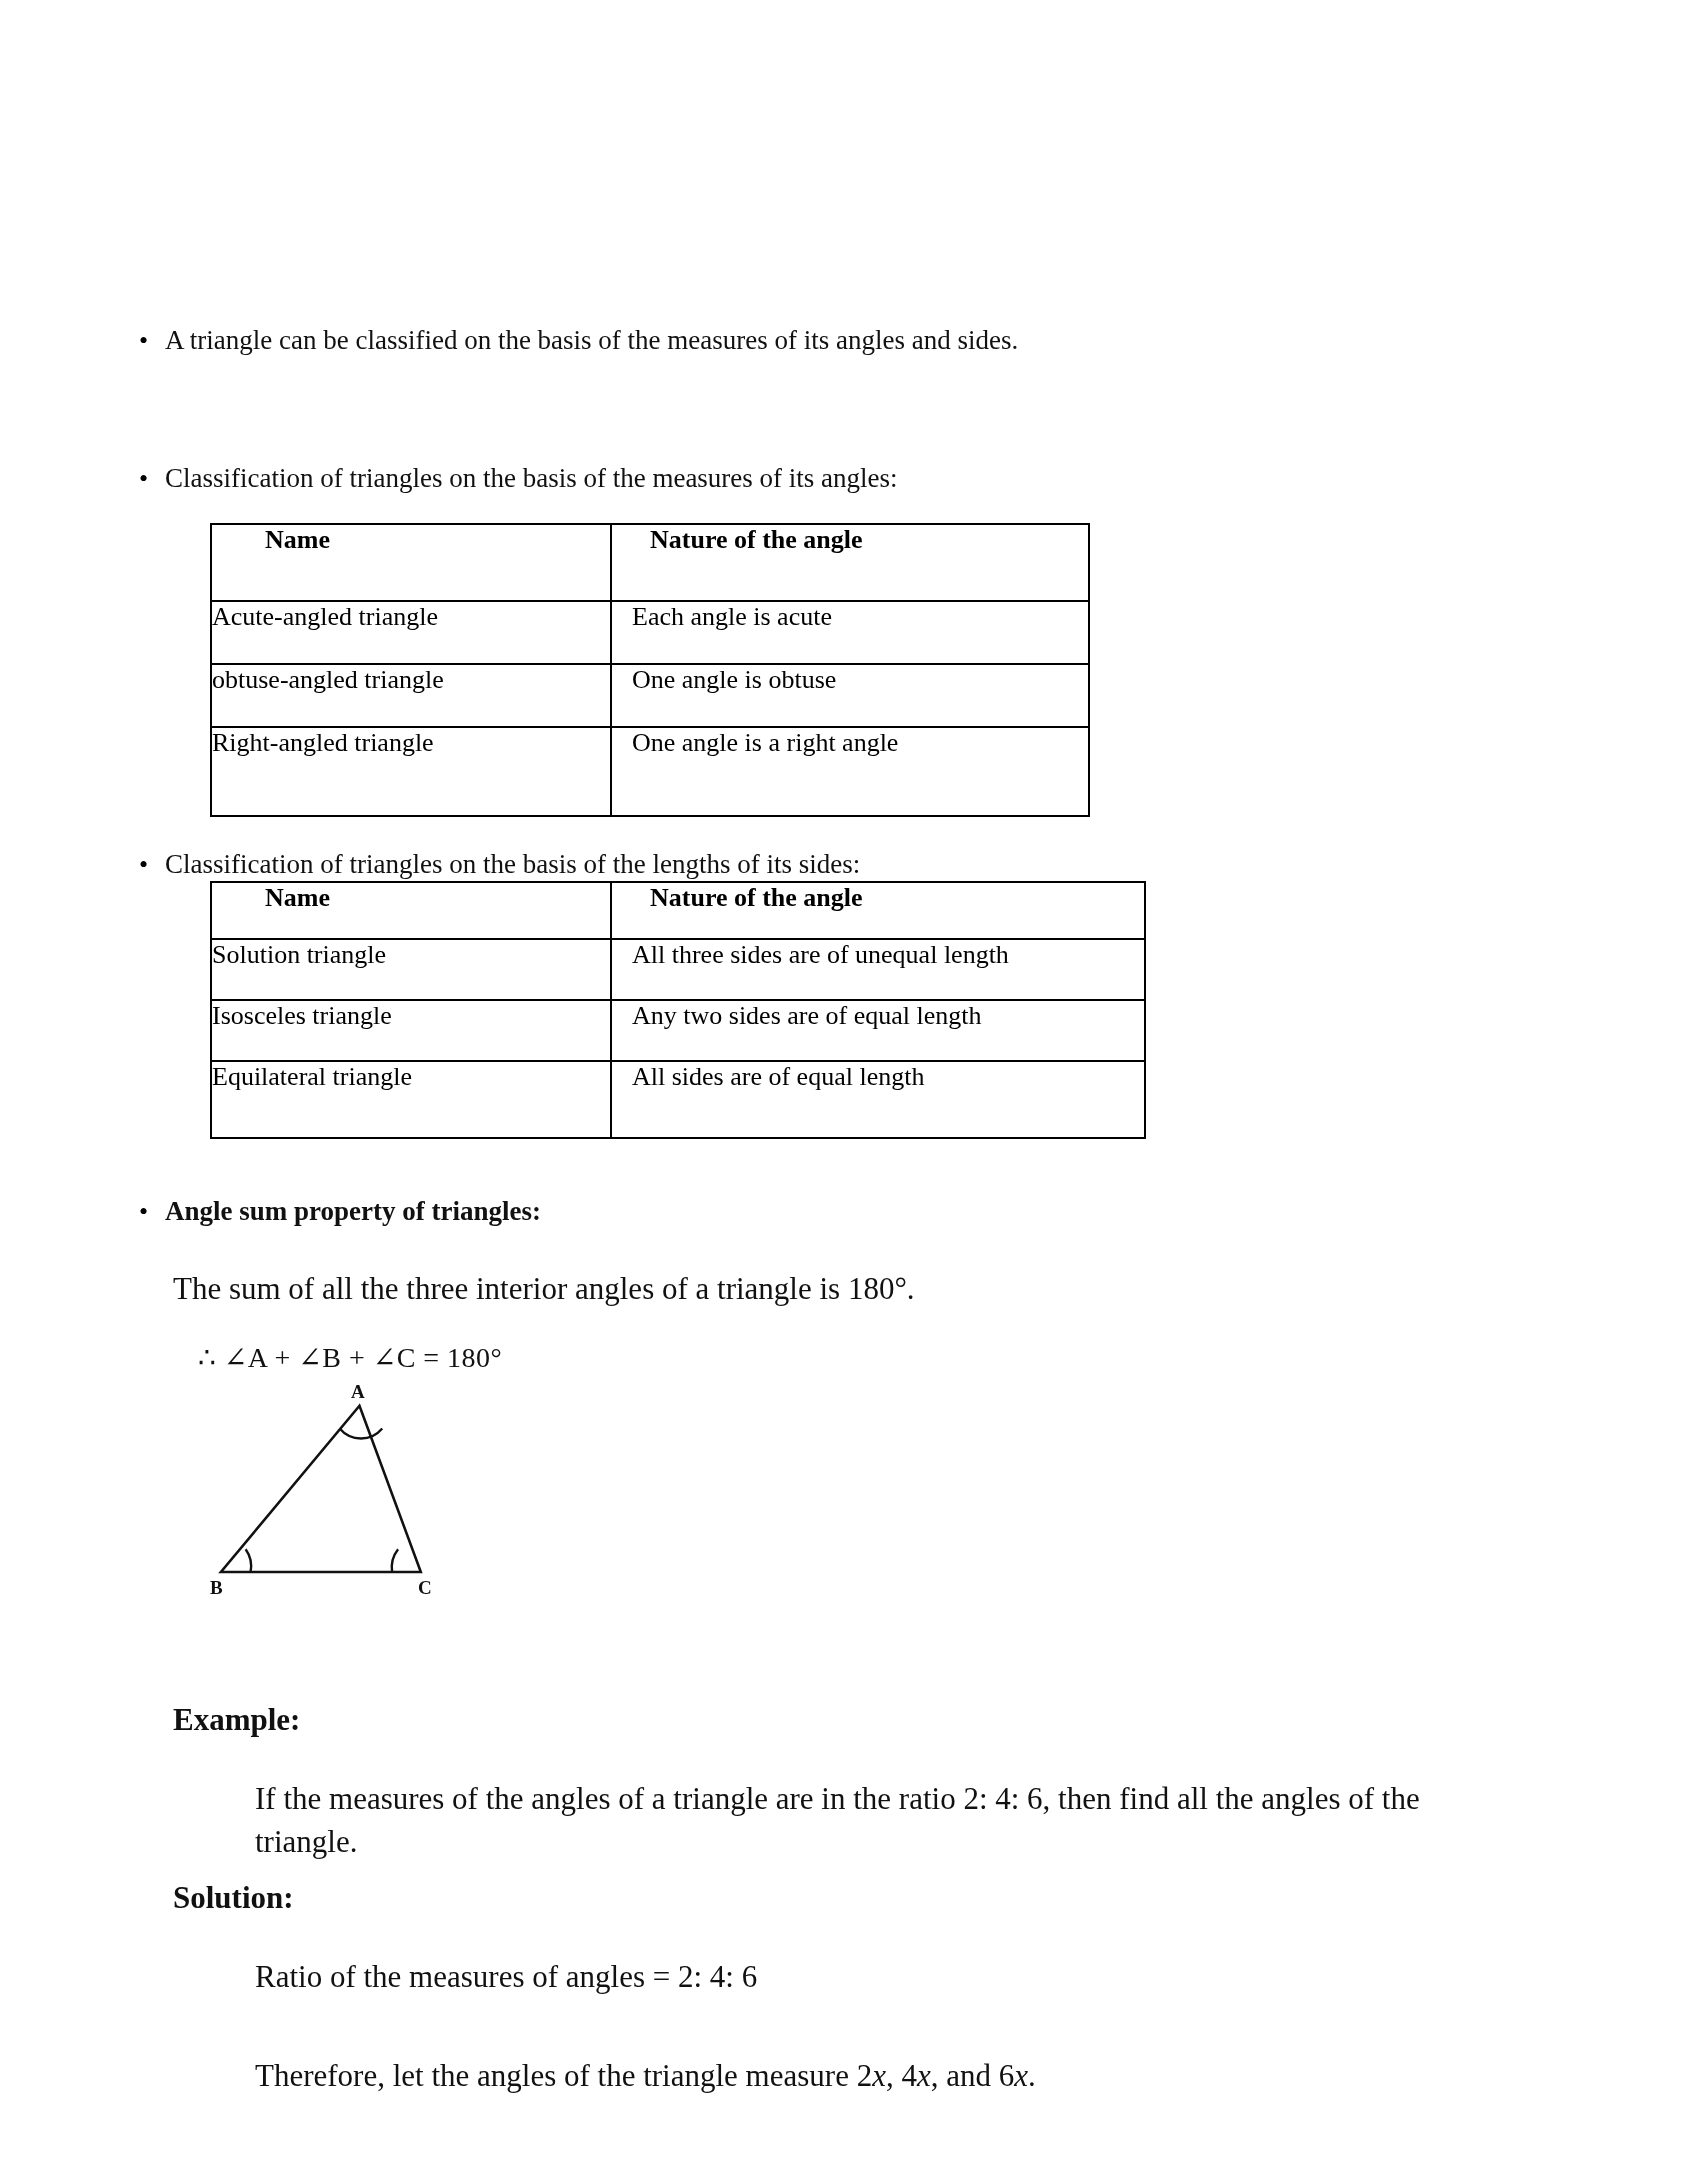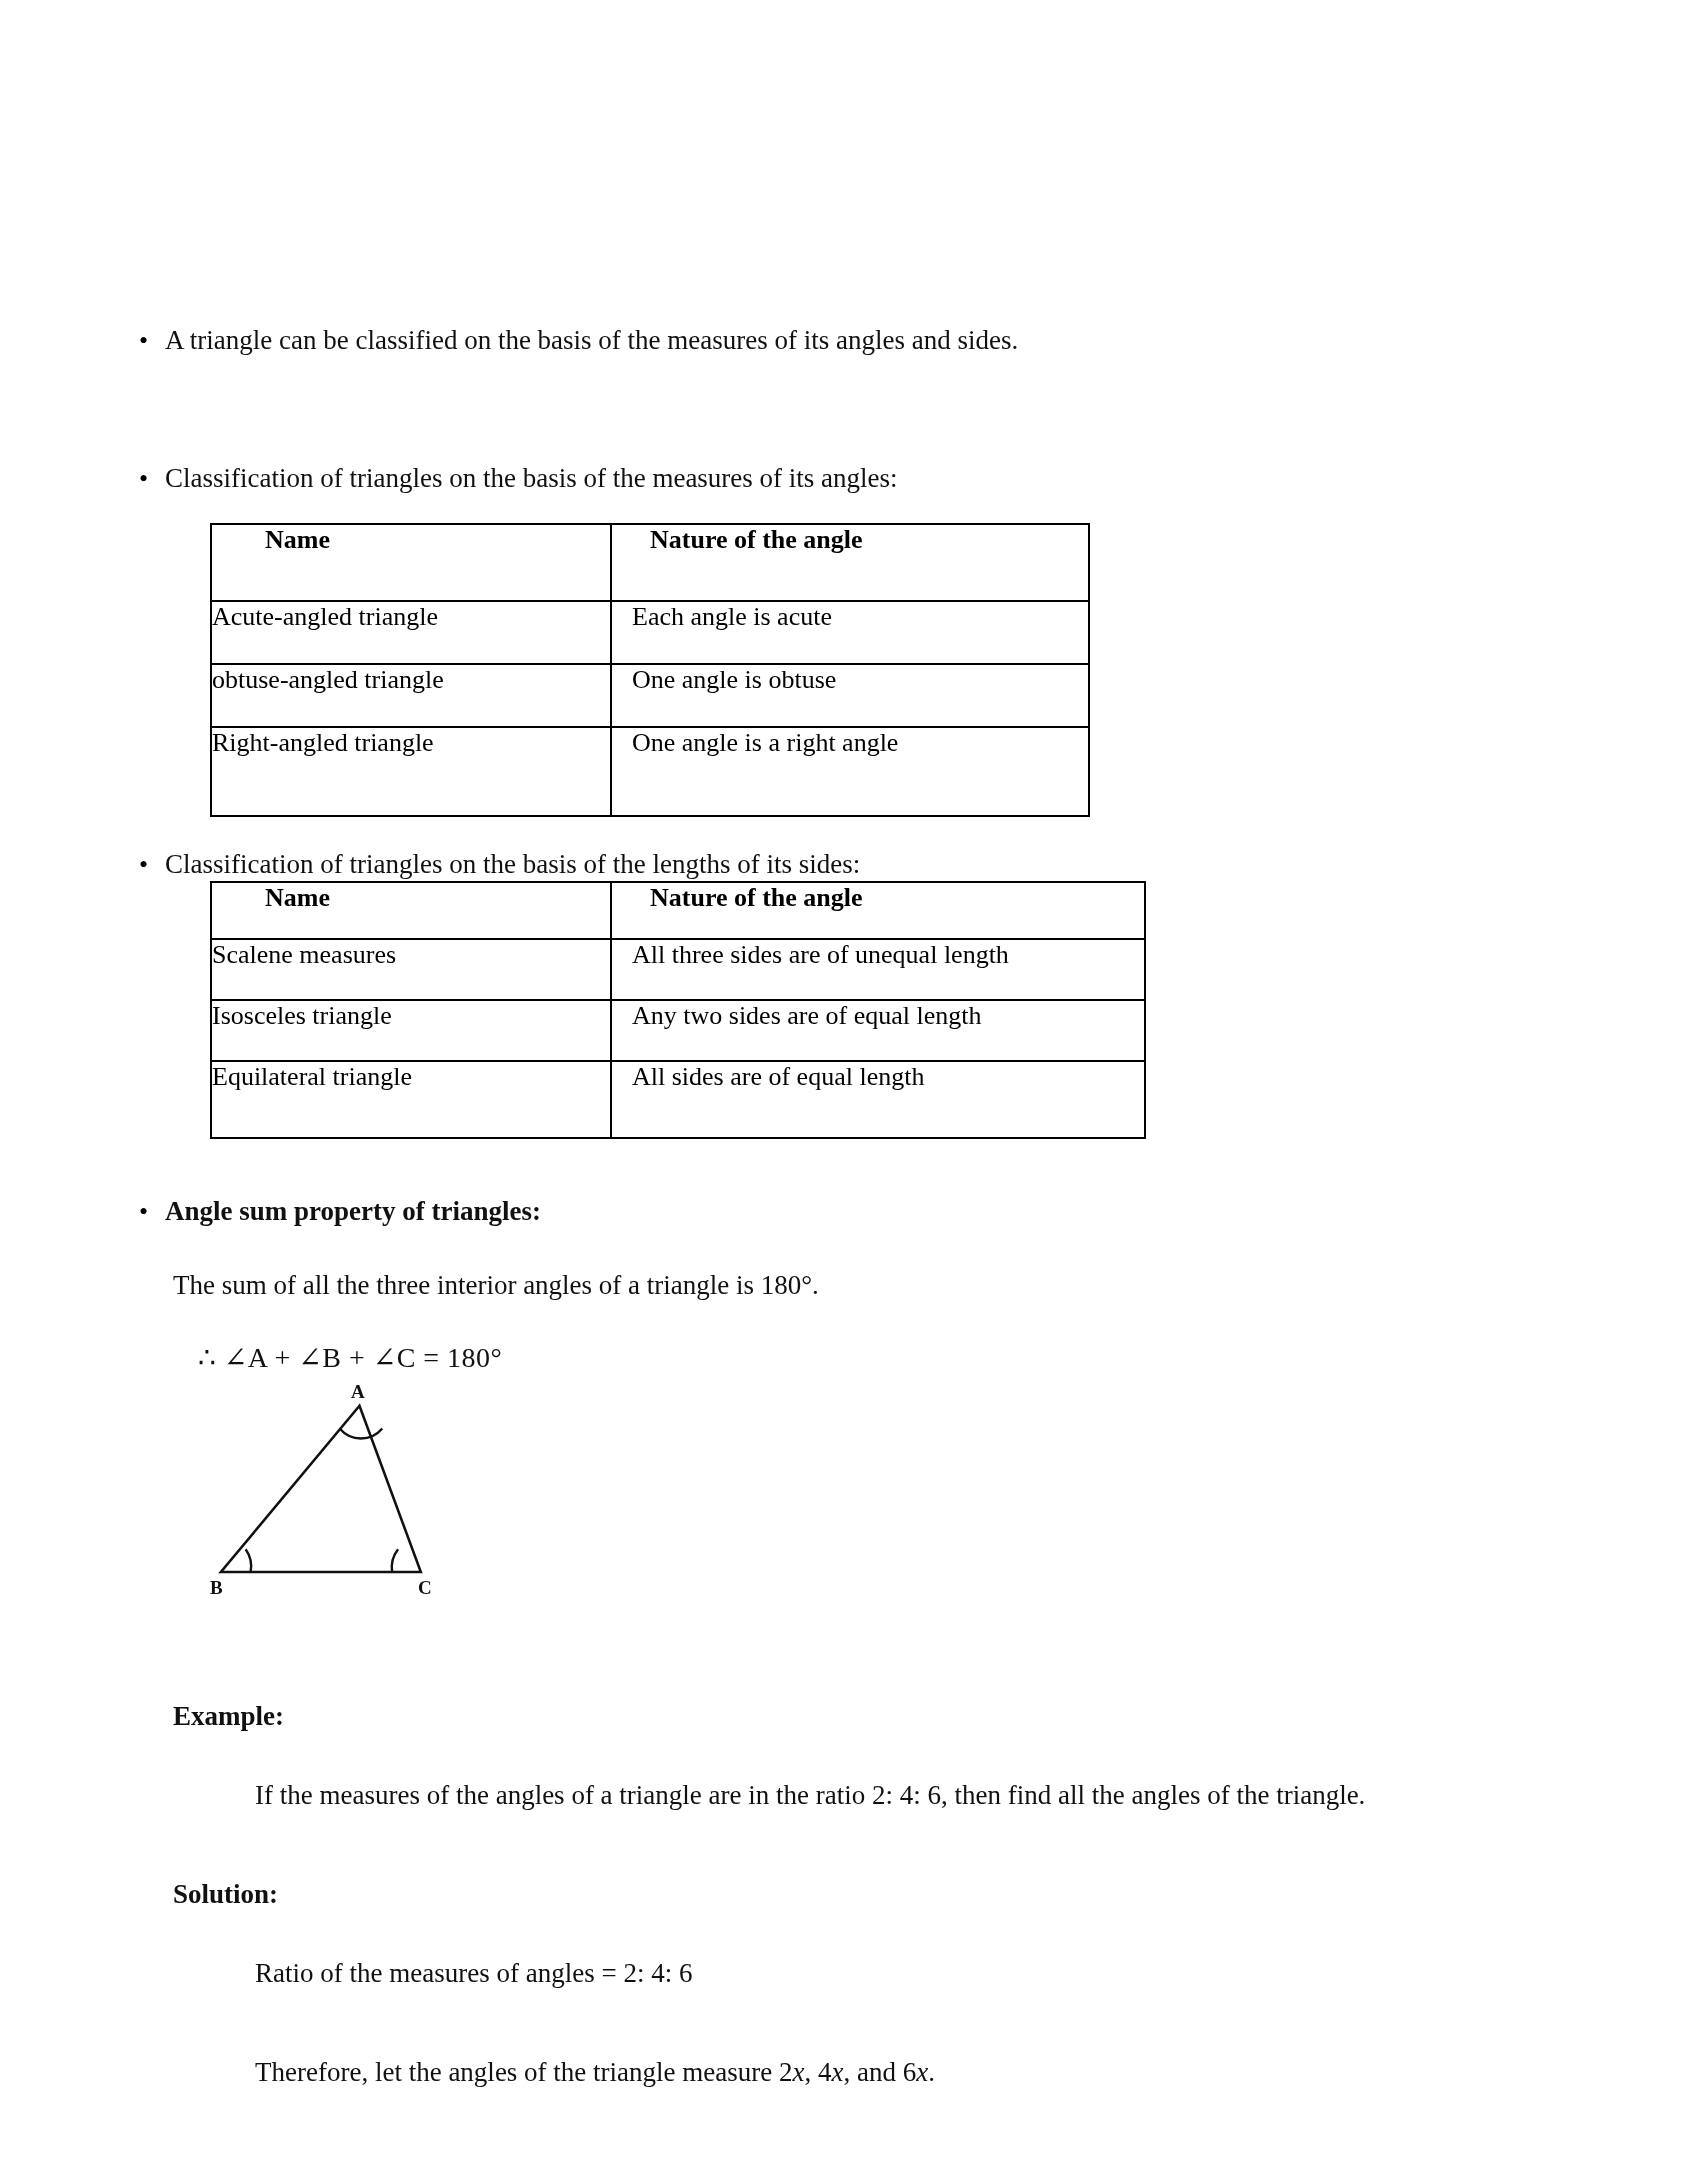--- a/index.html
+++ b/index.html
@@ -102,21 +102,21 @@
 
   .tbl.t2 .c-name { width: 400px; }
   .tbl.t2 .c-nat  { width: 534px; }
   .tbl.t2 .hdr-cell { height: 55px; }
   .tbl.t2 .body-cell { height: 59px; }
   .tbl.t2 tr:last-child .body-cell { height: 75px; }
 
   
   .para {
     position: absolute;
-    font-size: 27px;
+    font-size: 31px;
     line-height: 1.4;
     color: #111;
   }
   .para.bold { font-weight: bold; }
 
   .formula {
     position: absolute;
     font-size: 28px;
     color: #111;
     letter-spacing: 0.5px;
@@ -190,21 +190,21 @@
         <col class="c-nat">
       </colgroup>
     <thead>
       <tr>
         <th class="hdr-cell left-pad">Name</th>
         <th class="hdr-cell nat-pad">Nature of the angle</th>
       </tr>
     </thead>
     <tbody>
       <tr>
-        <td class="body-cell">Scalene measures</td>
+        <td class="body-cell">Solution triangle</td>
         <td class="body-cell pad-nat">All three sides are of unequal length</td>
       </tr>
       <tr>
         <td class="body-cell">Isosceles triangle</td>
         <td class="body-cell pad-nat">Any two sides are of equal length</td>
       </tr>
       <tr>
         <td class="body-cell">Equilateral triangle</td>
         <td class="body-cell pad-nat">All sides are of equal length</td>
       </tr>

